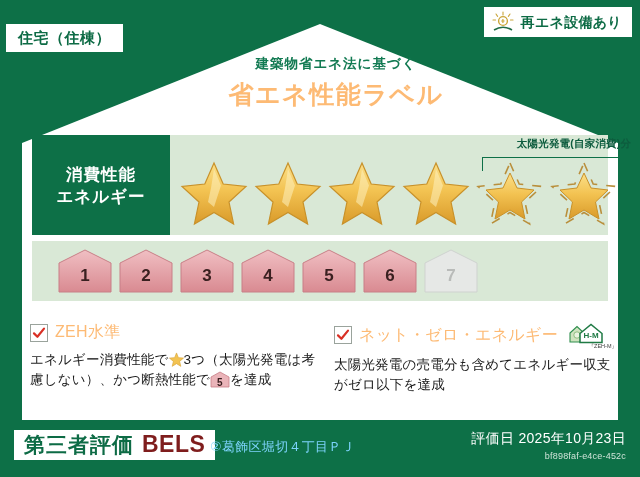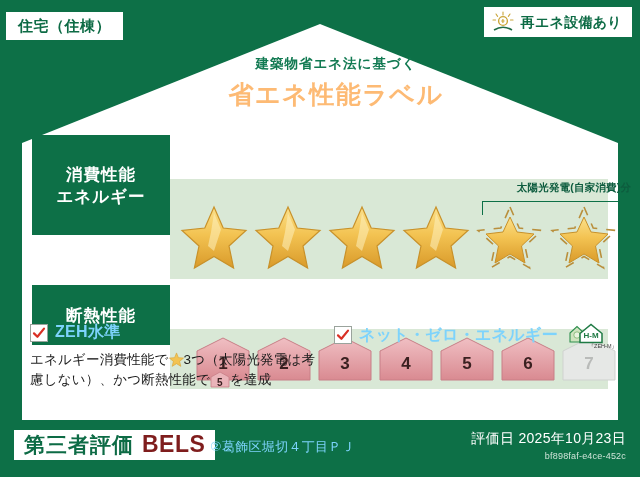--- a/index.html
+++ b/index.html
@@ -12,21 +12,21 @@
   .stage{position:absolute;inset:0;width:640px;height:477px;}
 
   
   .house-white{
     position:absolute;left:0;top:0;width:640px;height:477px;
     z-index:1;
   }
 
   
   .type-tag{
-    position:absolute;left:6px;top:12px;z-index:6;
+    position:absolute;left:6px;top:24px;z-index:6;
     background:#ffffff;
     padding:6px 12px 7px 12px;
     font-size:15px;font-weight:bold;color:#0d6b45;
     letter-spacing:0.5px;
     line-height:1;
   }
 
   
   .re-badge{
     position:absolute;right:8px;top:7px;z-index:6;
@@ -46,21 +46,21 @@
   
   .perf{
     position:absolute;left:32px;top:135px;width:576px;z-index:5;
   }
   .row{display:flex;align-items:stretch;margin-bottom:6px;}
   .row-label{
     width:138px;flex:none;background:#0d7047;color:#fff;
     display:flex;flex-direction:column;align-items:center;justify-content:center;
     font-size:16.5px;font-weight:bold;letter-spacing:1px;line-height:1.35;
   }
-  .row-body{flex:1;background:#d9e8d6;position:relative;margin-top:44px;}
+  .row-body{flex:1;background:#d9e8d6;position:relative;}
   .row-energy .row-body{height:100px;}
   .row-insul .row-body{height:60px;}
   .row-insul .row-label{height:60px;}
   .row-energy .row-label{height:100px;}
 
   
   .stars{position:absolute;left:8px;right:6px;top:22px;display:flex;align-items:center;gap:2px;}
   .star-cell{width:72px;height:70px;position:relative;flex:none;}
   .star-cell svg{width:72px;height:70px;display:block;}
 
@@ -86,21 +86,21 @@
 
   
   .crit{position:absolute;left:30px;top:322px;width:590px;display:flex;gap:18px;z-index:5;}
   .crit-col{width:290px;}
   .crit-head{display:flex;align-items:center;gap:7px;}
   .chk{
     width:18px;height:18px;background:#fff;border:1px solid #9aa39c;
     position:relative;flex:none;box-sizing:border-box;
   }
   .chk svg{position:absolute;left:1px;top:1px;width:14px;height:14px;}
-  .crit-title{font-size:16px;font-weight:bold;color:#7dd3fc;letter-spacing:0.3px;white-space:nowrap;}
+  .crit-title{font-size:16px;font-weight:normal;color:#fdba74;letter-spacing:0.3px;white-space:nowrap;}
   .crit-body{margin-top:7px;font-size:13.5px;color:#1b1b1b;line-height:1.5;letter-spacing:0.2px;}
   .ico-star-in{display:inline-block;vertical-align:-3px;width:15px;height:15px;}
   .ico-grade-in{display:inline-block;vertical-align:-4px;width:20px;height:17px;position:relative;}
   .ico-grade-in span{
     position:absolute;left:0;right:0;top:4px;text-align:center;font-size:10px;font-weight:bold;color:#3a2020;
   }
   .zeh-logo{display:inline-block;vertical-align:-7px;margin-left:1px;position:relative;width:50px;height:26px;}
   .zeh-logo .mark{width:50px;height:22px;display:block;}
   .zeh-logo .cap{
     position:absolute;right:-1px;bottom:-2px;font-size:5.5px;color:#3d3d3d;letter-spacing:0;white-space:nowrap;
@@ -203,23 +203,20 @@
             <svg viewBox="0 0 72 70">
               <polygon points="36,6 45.2,27 68,29.5 51,45 55.6,67 36,55.5 16.4,67 21,45 4,29.5 26.8,27" fill="none" stroke="#b98f3c" stroke-width="1.6" stroke-dasharray="9 9"></polygon>
               <polygon points="36,16 43,31 60,33 47.5,45 51,62 36,53 21,62 24.5,45 12,33 29,31" fill="url(#sg)" stroke="#c8912a" stroke-width="1"></polygon>
             </svg>
           </div>
         </div>
       </div>
     </div>
 
     <div class="row row-insul">
-      <div class="row-label">
-        <span>断熱性能</span>
-      </div>
       <div class="row-body">
         <div class="grades">
           <div class="grade">
             <svg viewBox="0 0 58 48">
                 <defs>
                   <linearGradient id="pg" x1="0" y1="0" x2="0" y2="1">
                     <stop offset="0" stop-color="#f0bfc3"></stop>
                     <stop offset="1" stop-color="#d98a91"></stop>
                   </linearGradient>
                 </defs>
@@ -299,20 +296,21 @@
         <span class="zeh-logo">
           <svg class="mark" viewBox="0 0 50 22">
             <path d="M4 11 L11 4.5 L18 11 L18 20 L4 20 Z" fill="#cfe3bf" stroke="#2f8f4e" stroke-width="1.1"></path>
             <circle cx="11" cy="13" r="3.2" fill="#e9f3df" stroke="#7bb36b" stroke-width="0.8"></circle>
             <path d="M14 11.5 L25 2.5 L36 11.5 L36 20.5 L14 20.5 Z" fill="#ffffff" stroke="#1f7a44" stroke-width="1.5"></path>
             <text x="25" y="16" font-size="8" font-weight="bold" fill="#1f7a44" text-anchor="middle" font-family="'Liberation Sans',sans-serif">H-M</text>
           </svg>
           <span class="cap">『ZEH-M』</span>
         </span>
       </div>
+      <div class="crit-body">太陽光発電の売電分も含めてエネルギー収支がゼロ以下を達成</div>
     </div>
   </div>
 
   <div class="botbar">
     <div class="bels">
       <span class="jp">第三者評価</span>
       <span class="en">BELS</span>
     </div>
     <div class="addr">②葛飾区堀切４丁目ＰＪ</div>
     <div class="dateblk">

